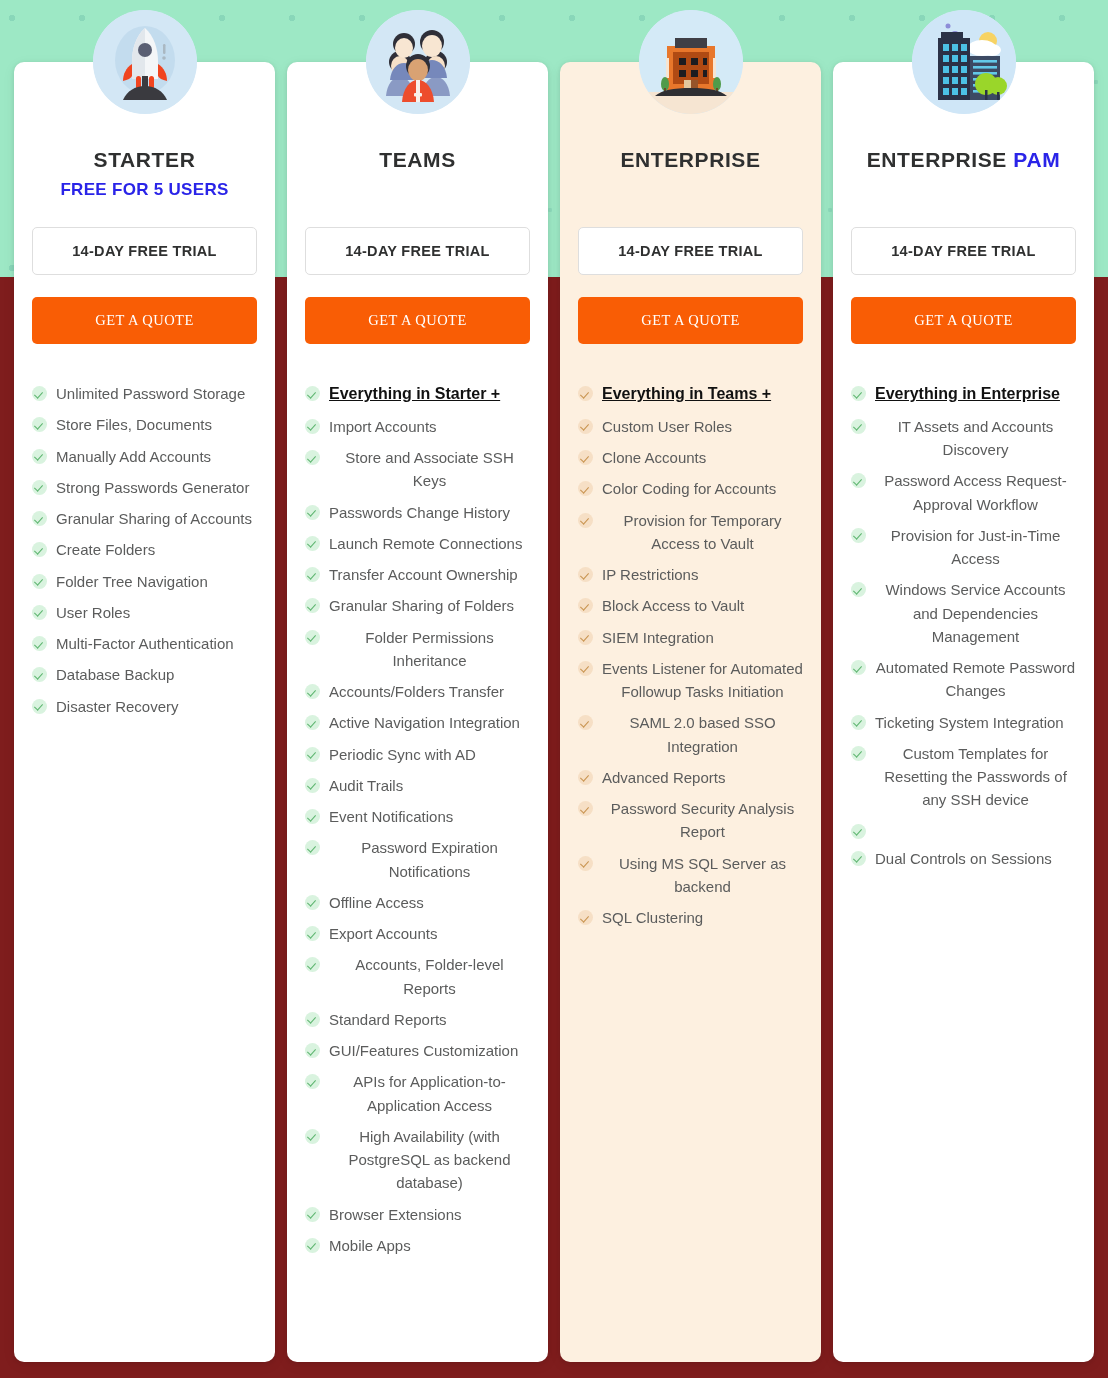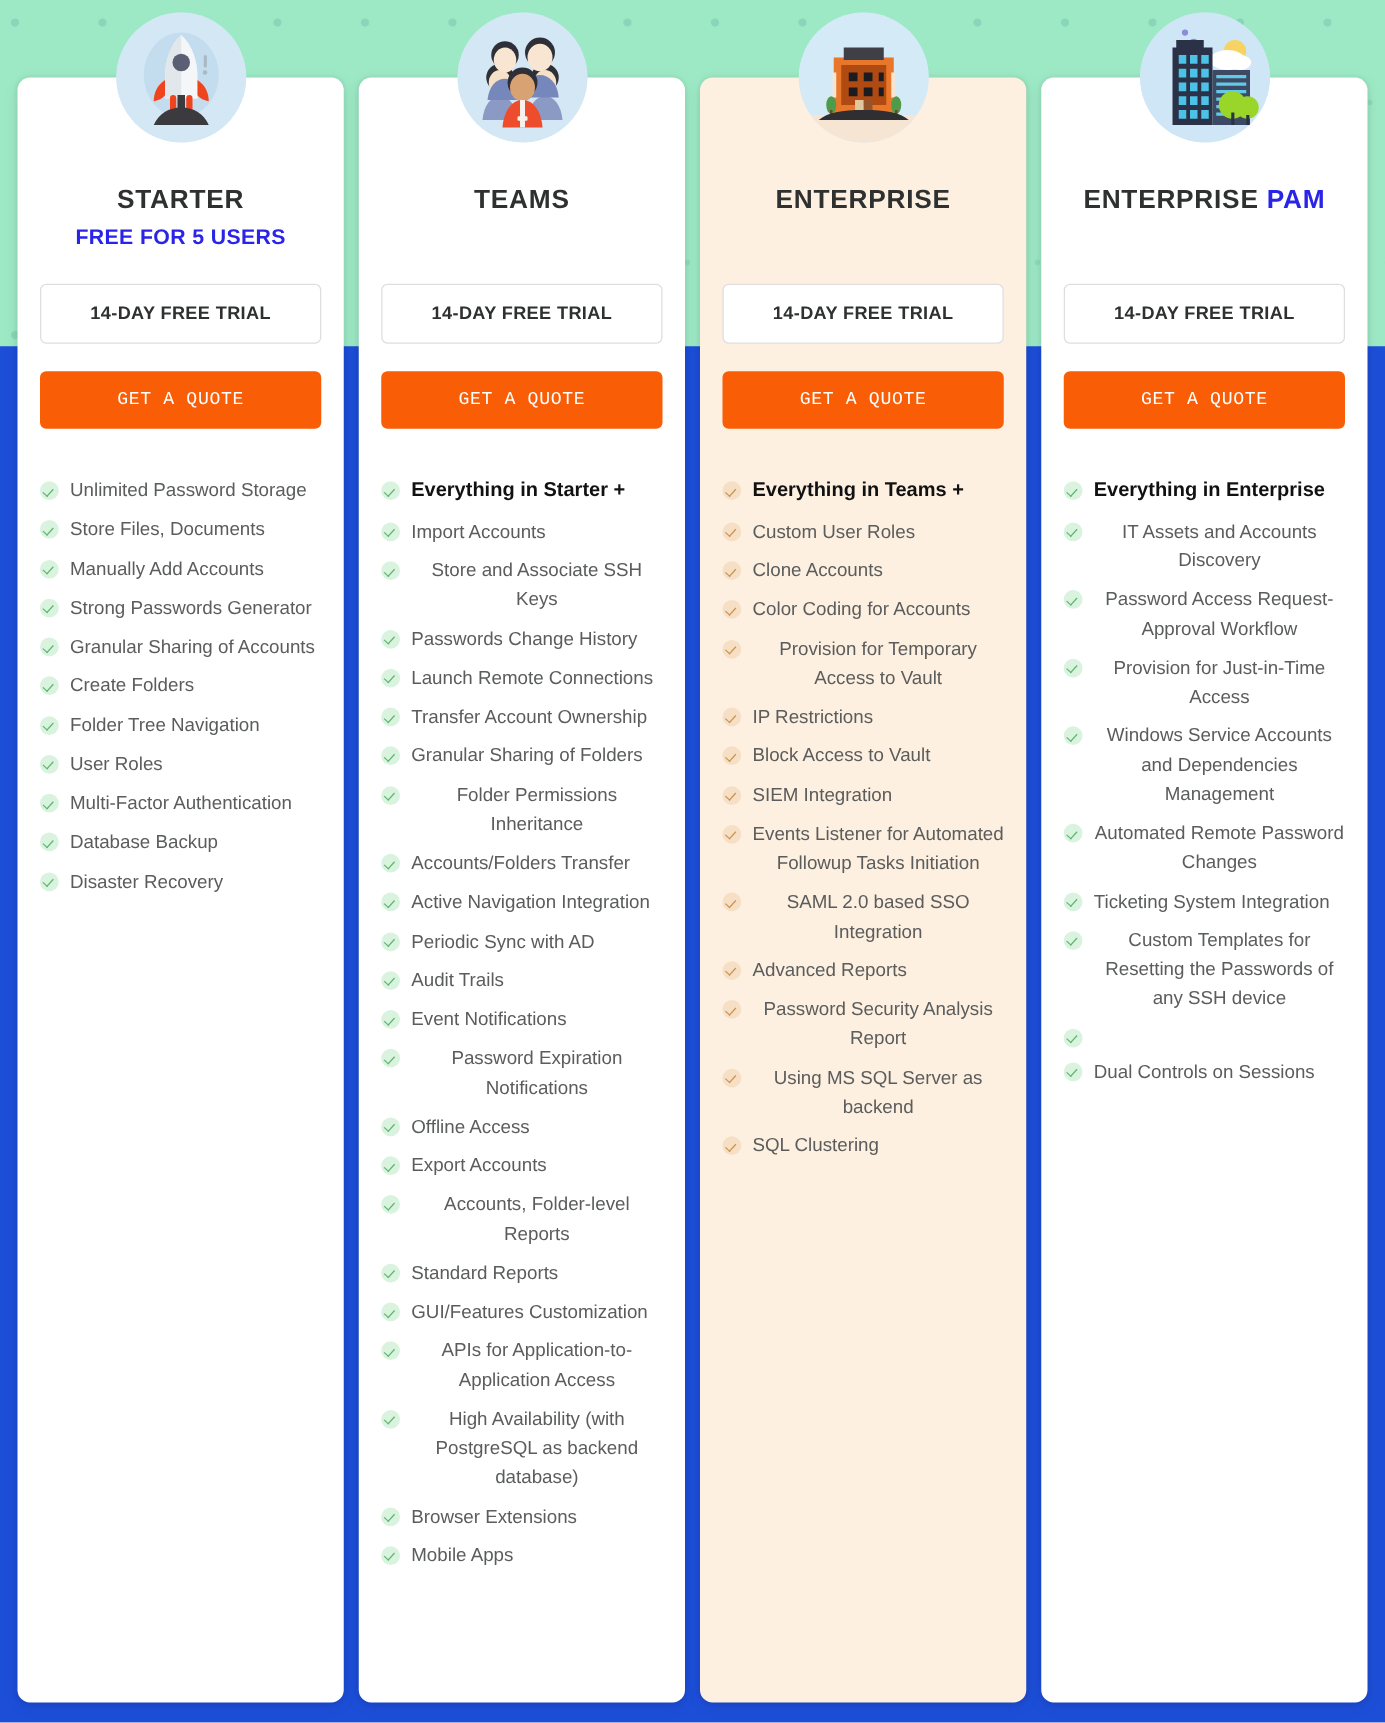--- a/index.html
+++ b/index.html
@@ -7,21 +7,21 @@
     width: 1108px;
     height: 1378px;
     background: #ffffff;
     font-family: "Liberation Sans", sans-serif;
     overflow: hidden;
   }
   #page {
     position: relative;
     width: 1108px;
     height: 1378px;
-    background: #1d4ed8;
+    background: #7f1d1d;
   }
   
   .mint-band {
     position: absolute;
     left: 0; top: 0;
     width: 1108px;
     height: 277px;
     background: #9de8c5;
   }
   .mint-dots {
@@ -111,21 +111,21 @@
   }
 
   .quote-btn {
     display: block;
     width: 100%;
     margin: 22px 0 0 0;
     padding: 15px 4px;
     background: #f95d05;
     border: none;
     border-radius: 5px;
-    font-family: Liberation Mono, monospace;
+    font-family: Liberation Serif, serif;
     font-size: 14.5px;
     font-weight: 400;
     letter-spacing: .5px;
     color: #ffffff;
     cursor: pointer;
     text-align: center;
   }
 
   .feature-list {
     list-style: none;
@@ -162,20 +162,21 @@
   .feature-text {
     font-size: 15px;
     color: #5b5c5c;
     font-weight: 400;
     text-align: center;
   }
   .feature-item.lead .feature-text {
     font-weight: 700;
     font-size: 16px;
     color: #111111;
+    text-decoration: underline;
   }
 </style>
 </head>
 <body>
 
 <div id="page">
   <div class="mint-band">
     <div class="mint-dots"></div>
   </div>
   <div class="cards" id="cards">

